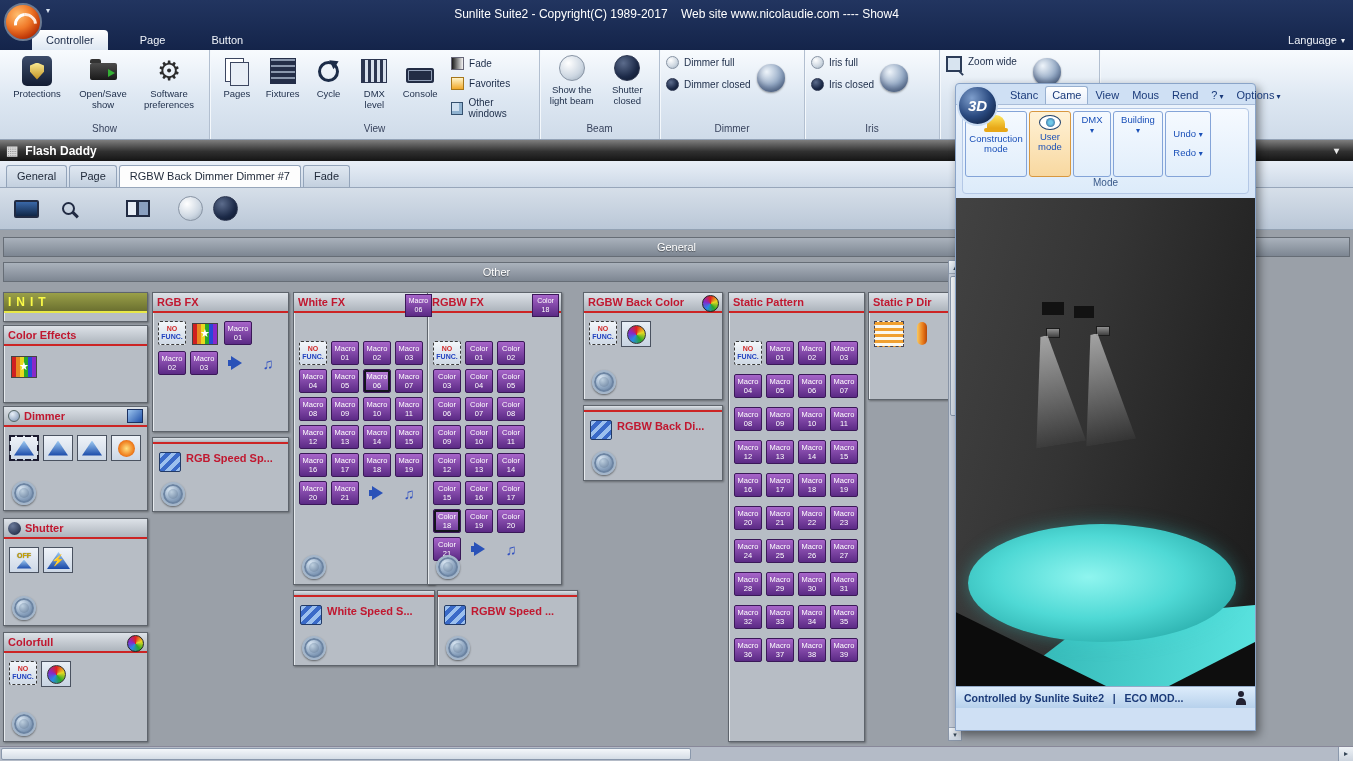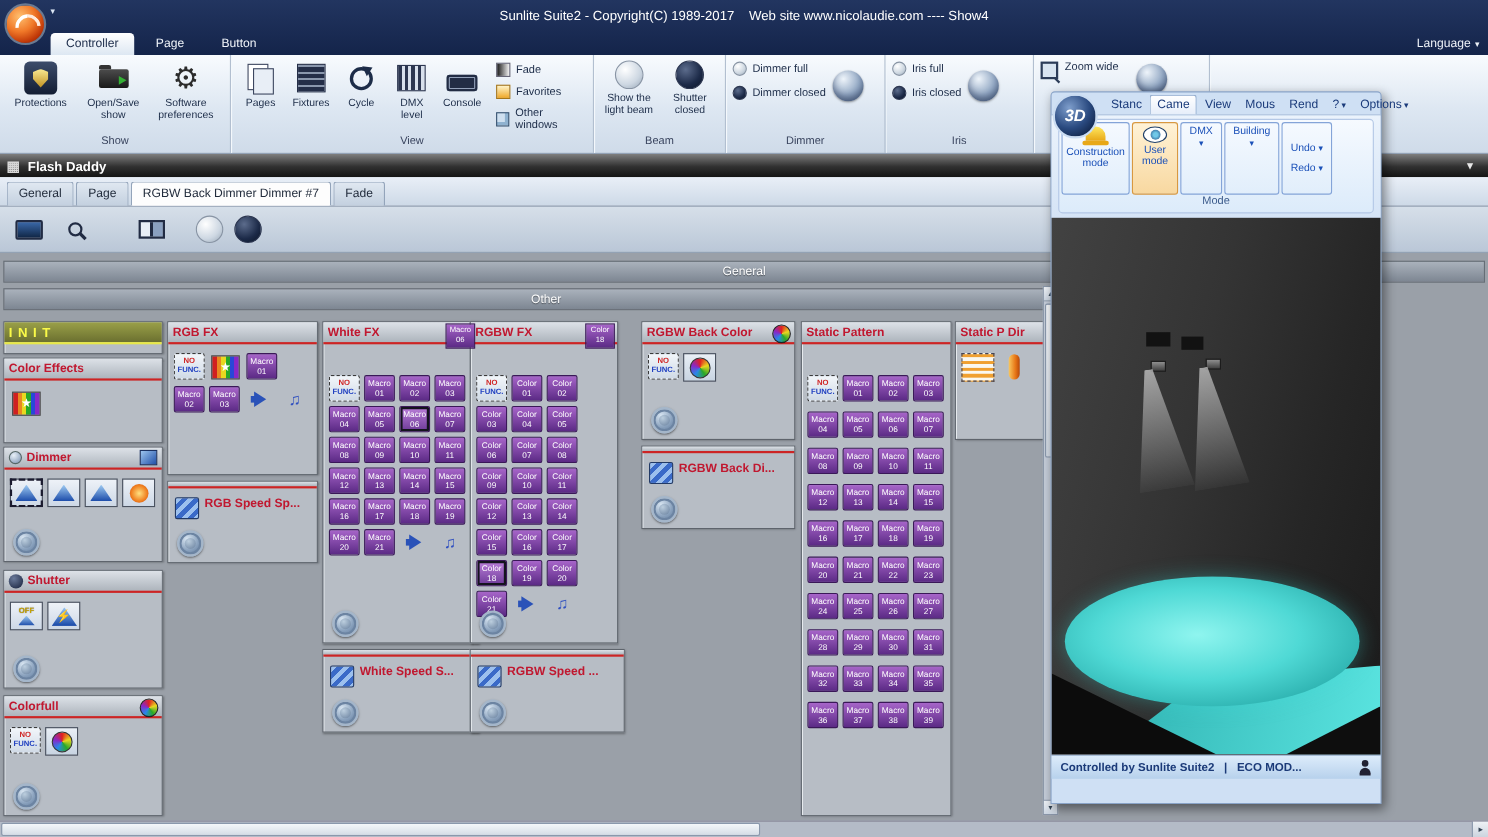--- a/index.html
+++ b/index.html
@@ -8,21 +8,21 @@
 
   
   .navy{position:absolute;top:0;left:0;width:1353px;height:50px;background:linear-gradient(#223560,#14244a);z-index:5}
   .apptitle{position:absolute;top:7px;left:0;right:0;text-align:center;color:#fff;font-size:12px;white-space:pre}
   .applogo{position:absolute;left:4px;top:3px;width:38px;height:38px;border-radius:50%;
     background:radial-gradient(circle at 35% 30%,#ffc070,#f07828 42%,#c03808 72%,#701400);
     border:2px solid #6a7a92;z-index:30}
   .applogo::after{content:"";position:absolute;left:8px;top:8px;width:17px;height:17px;border-radius:50%;
     border:3px solid transparent;border-left-color:#fff;border-top-color:#ffeadc;transform:rotate(40deg)}
   .logocaret{position:absolute;left:46px;top:6px;color:#dce6f4;font-size:8px;z-index:30}
-  .mtabs{position:absolute;left:46px;bottom:0;display:flex;gap:6px;align-items:flex-end}
+  .mtabs{position:absolute;left:32px;bottom:0;display:flex;gap:18px;align-items:flex-end}
   .mtab{padding:4px 14px;color:#f0f4fa;font-size:11px;cursor:pointer}
   .mtab.active{background:linear-gradient(#ffffff,#dde7f2);color:#1a2a48;border-radius:4px 4px 0 0}
   .langmenu{position:absolute;right:8px;bottom:4px;color:#eef2f8;font-size:11px;display:flex;gap:4px;align-items:center}
 
   
   .ribbon{position:absolute;top:50px;left:0;width:1353px;height:90px;display:flex;
     background:linear-gradient(#f8fbfe,#dde7f2 55%,#cfdbe9);border-bottom:1px solid #93a2b6;z-index:4}
   .rgroup{position:relative;display:flex;flex-direction:column;border-right:1px solid #b2bfd0;box-shadow:1px 0 0 #f4f8fc}
   .rbody{flex:1;display:flex;align-items:flex-start;padding:3px 6px;gap:4px}
   .rcap{height:16px;text-align:center;font-size:10px;color:#39445e}
@@ -779,21 +779,21 @@
         <div class="ibtn k-speaker">
           <span class="icg"></span>
         </div>
         <div class="ibtn k-music">
           <span class="icg">♫</span>
         </div>
       </div>
     <div class="p-knob knob"></div>
   </div>
 
-  <div class="panel speed" style="left:427px;top:360px;width:141px;height:76px">
+  <div class="panel speed" style="left:437px;top:360px;width:141px;height:76px">
     <div class="p-head"></div>
     <div class="sp-row">
       <span class="ic-layers"></span>
       <span class="sp-title">RGBW Speed ...</span>
     </div>
     <div class="p-knob knob"></div>
   </div>
 
   <div class="panel" style="left:583px;top:62px;width:140px;height:108px">
     <div class="p-head">

